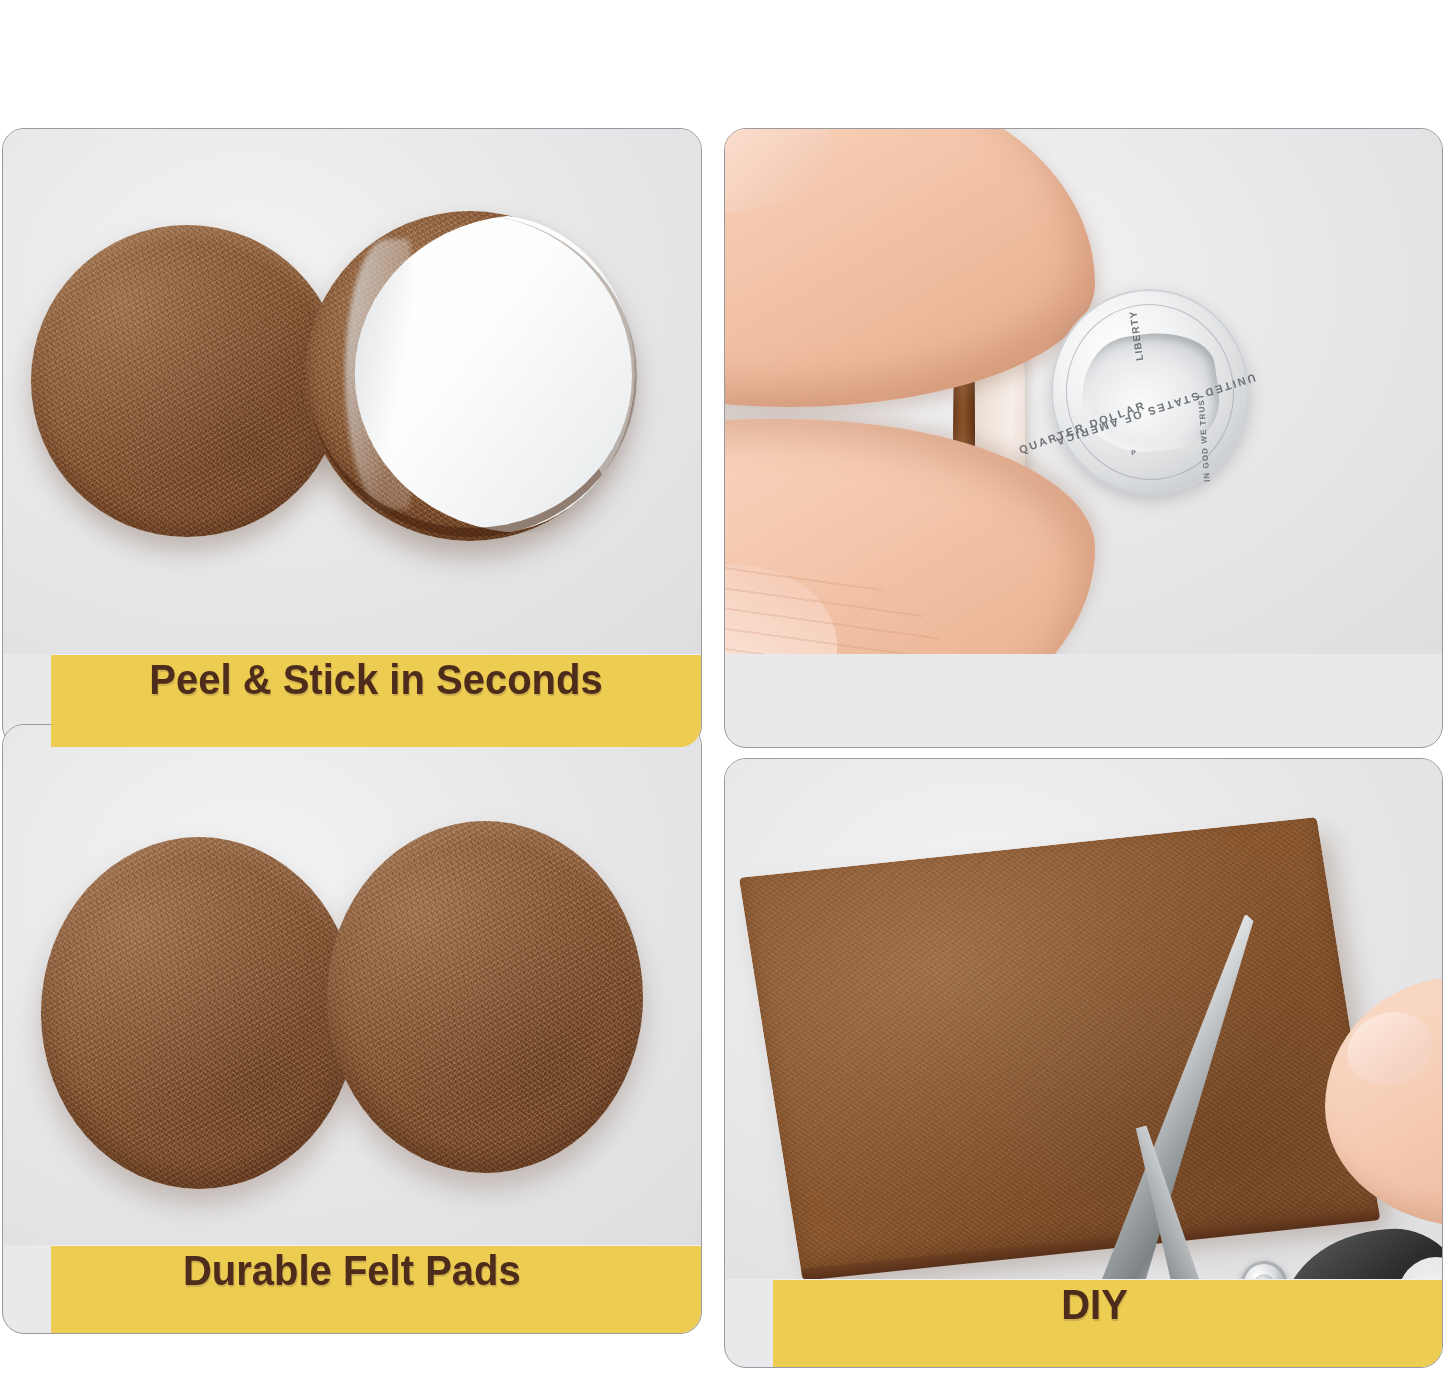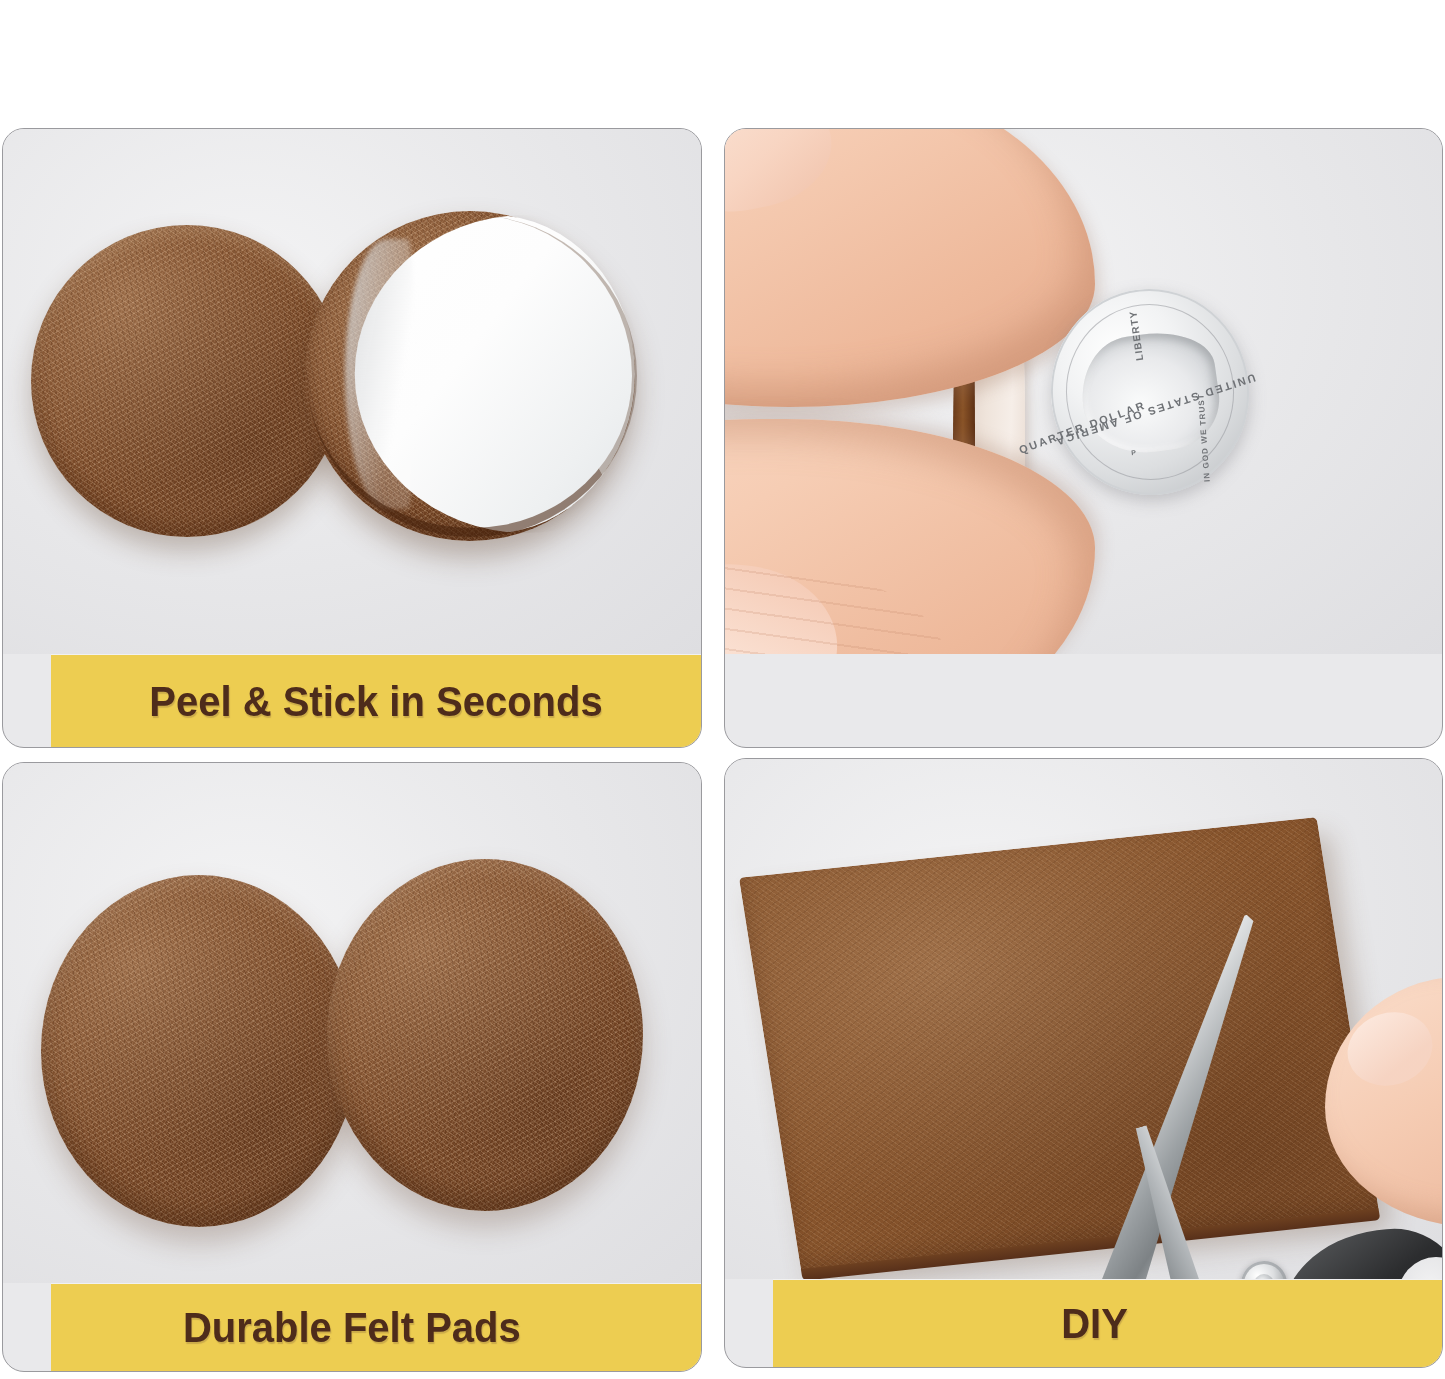--- a/index.html
+++ b/index.html
@@ -43,42 +43,41 @@
   
   .card {
     position: absolute;
     background: #e9e9eb;
     border: 1px solid #9a9a9e;
     border-radius: 22px;
     overflow: hidden;
   }
   #card-tl { left: 2px;   top: 128px;  width: 700px; height: 620px; }
   #card-tr { left: 724px; top: 128px;  width: 719px; height: 620px; }
-  #card-bl { left: 2px;   top: 762px;  width: 700px; height: 610px; }
+  #card-bl { left: 2px;   top: 724px;  width: 700px; height: 610px; }
   #card-br { left: 724px; top: 758px;  width: 719px; height: 610px; }
 
   .photo {
     position: absolute;
     left: 0; top: 0; right: 0;
     bottom: 93px;
     background:
       radial-gradient(ellipse at 35% 30%, #f3f3f4 0%, #e7e7e9 55%, #dedee1 100%);
     overflow: hidden;
   }
   #card-bl .photo, #card-br .photo { bottom: 88px; }
 
   
   .caption {
     position: absolute;
     left: 0; right: 0; bottom: 0;
     height: 93px;
     background: #edcd51;
     border-top: 1px solid #f1f1f1;
     display: flex;
-    align-items: center;
     z-index: 6;
     margin-left: 48px;
   }
   #card-bl .caption, #card-br .caption { height: 88px; }
 
   .caption-text {
     width: 100%;
     text-align: center;
     font-size: 43px;
     font-weight: bold;

